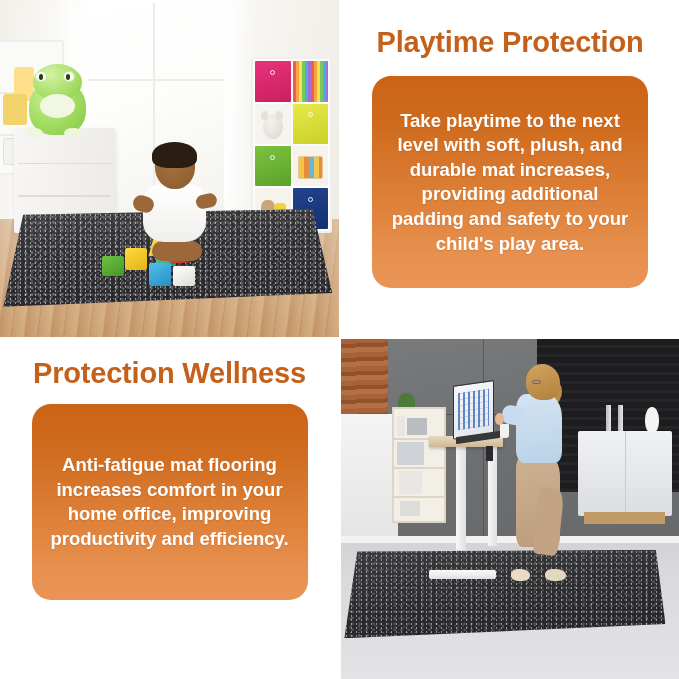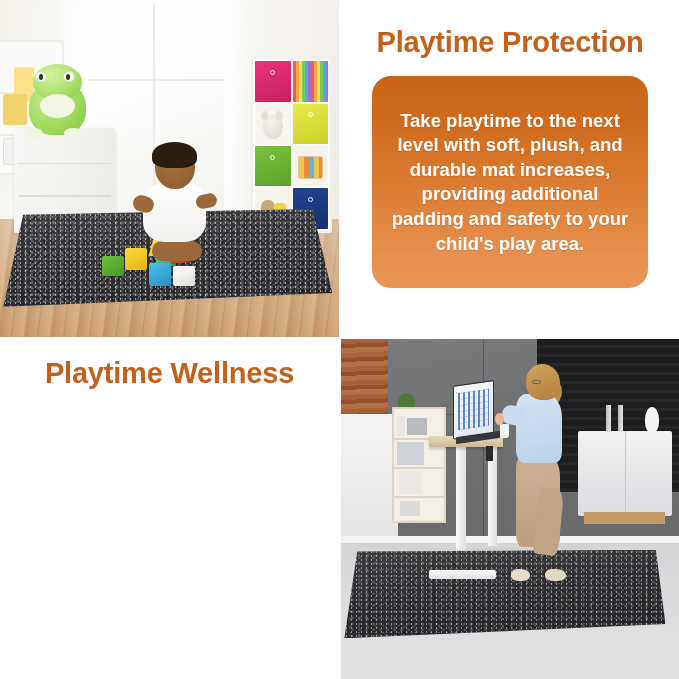--- a/index.html
+++ b/index.html
@@ -381,21 +381,24 @@
   </div>
 
   <div class="cell cell-tr text-panel">
     <div class="panel-title">Playtime Protection</div>
     <div class="callout">
       <div class="callout-text">Take playtime to the next level with soft, plush, and durable mat increases, providing additional padding and safety to your child's play area.</div>
     </div>
   </div>
 
   <div class="cell cell-bl text-panel panel-bl">
-    <div class="panel-title">Playtime Wellness</div>
+    <div class="panel-title">Protection Wellness</div>
+    <div class="callout callout-bl">
+      <div class="callout-text">Anti-fatigue mat flooring increases comfort in your home office, improving productivity and efficiency.</div>
+    </div>
   </div>
 
   <div class="cell cell-br">
     <div class="office">
       <div class="of-wall"></div>
       <div class="of-wall-seam" style="left:0;top:22%;width:72%;height:1.5px;"></div>
       <div class="of-wall-seam" style="left:42%;top:0;width:1.5px;height:60%;"></div>
       <div class="of-wood"></div>
       <div class="of-dark"></div>
       <div class="of-lowwall"></div>

